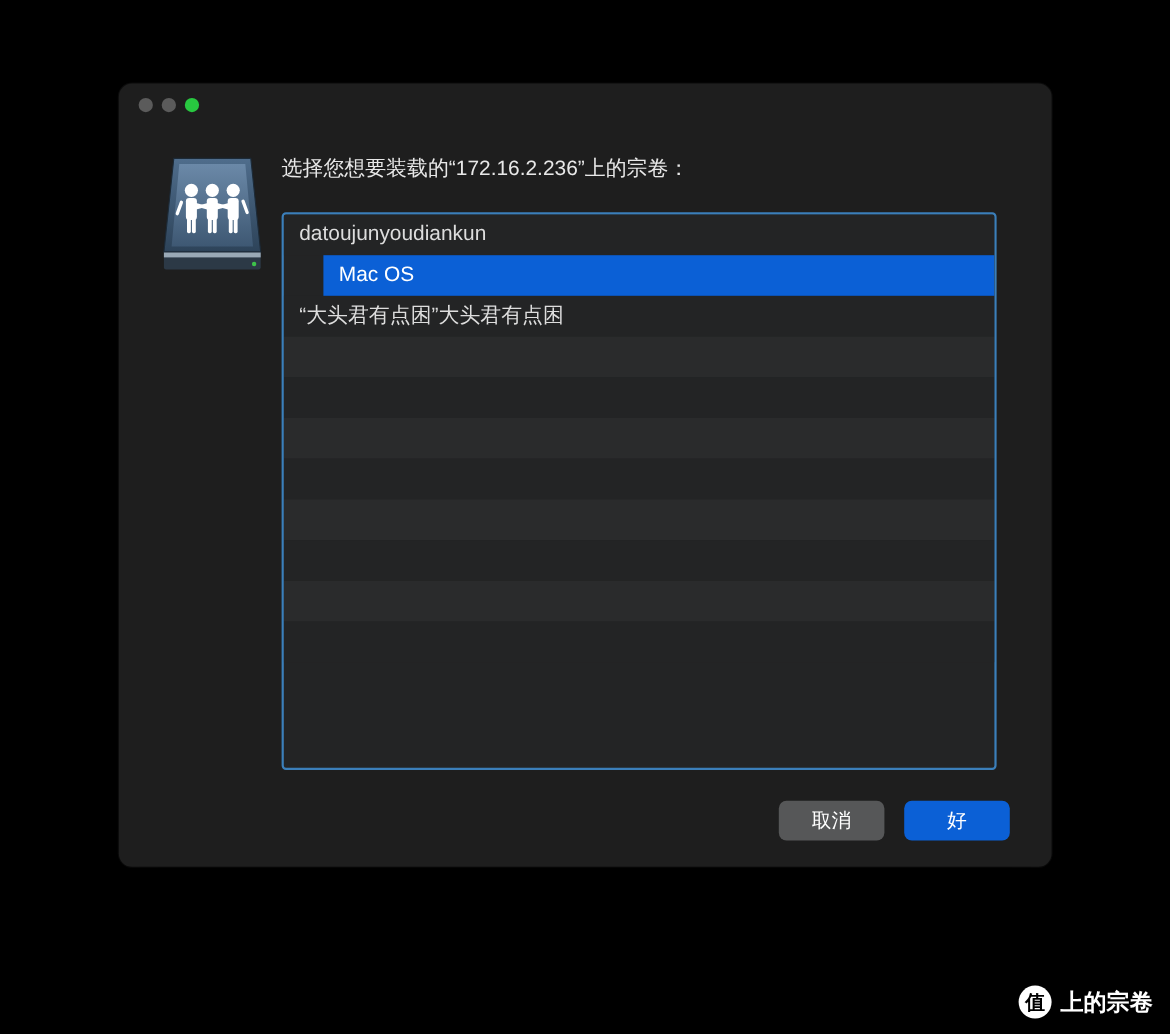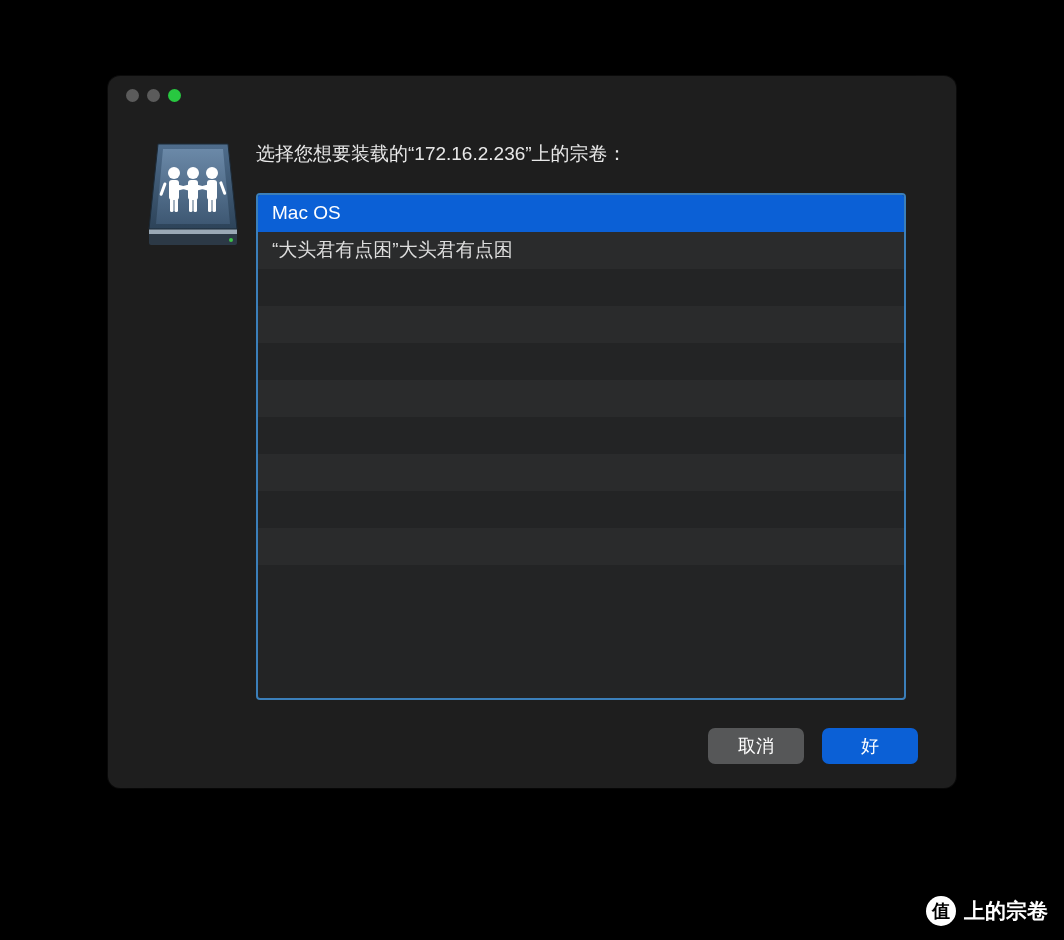--- a/index.html
+++ b/index.html
@@ -34,21 +34,21 @@
     background:#232425;overflow:hidden;
     display:flex;flex-direction:column;
   }
   .row{
     height:37px;display:flex;align-items:center;
     padding:0 14px;color:#dddddd;font-size:19px;
     box-sizing:border-box;
   }
   .row:nth-child(odd){background:#232425;}
   .row:nth-child(even){background:#2a2b2c;}
-  .row.selected{background:#0b60d6;color:#fff;}
+  .row.selected{background:#0b60d6;color:#fff;margin-left:36px;}
 
   .btnbar{display:flex;justify-content:flex-end;padding:18px 38px 24px 0;gap:18px;}
   .btn{
     min-width:96px;height:36px;border-radius:7px;border:none;
     font-size:18px;color:#fff;cursor:pointer;
     display:flex;align-items:center;justify-content:center;
   }
   .btn.cancel{background:#565758;margin-left:32px;}
   .btn.ok{background:#0b60d6;}
 
@@ -116,20 +116,21 @@
             <rect x="18" y="42" width="3" height="14" rx="1.5" transform="rotate(20 18 42)"></rect>
             <rect x="73" y="42" width="3" height="14" rx="1.5" transform="rotate(-20 73 42)"></rect>
           </g>
         </svg>
       </div>
     </div>
 
     <div class="maincol">
       <div class="prompt">选择您想要装载的“172.16.2.236”上的宗卷：</div>
       <div class="listbox" id="listbox">
+          <div class="row">datoujunyoudiankun</div>
           <div class="row selected">Mac OS</div>
           <div class="row">“大头君有点困”大头君有点困</div>
           <div class="row"></div>
           <div class="row"></div>
           <div class="row"></div>
           <div class="row"></div>
           <div class="row"></div>
           <div class="row"></div>
           <div class="row"></div>
           <div class="row"></div>

